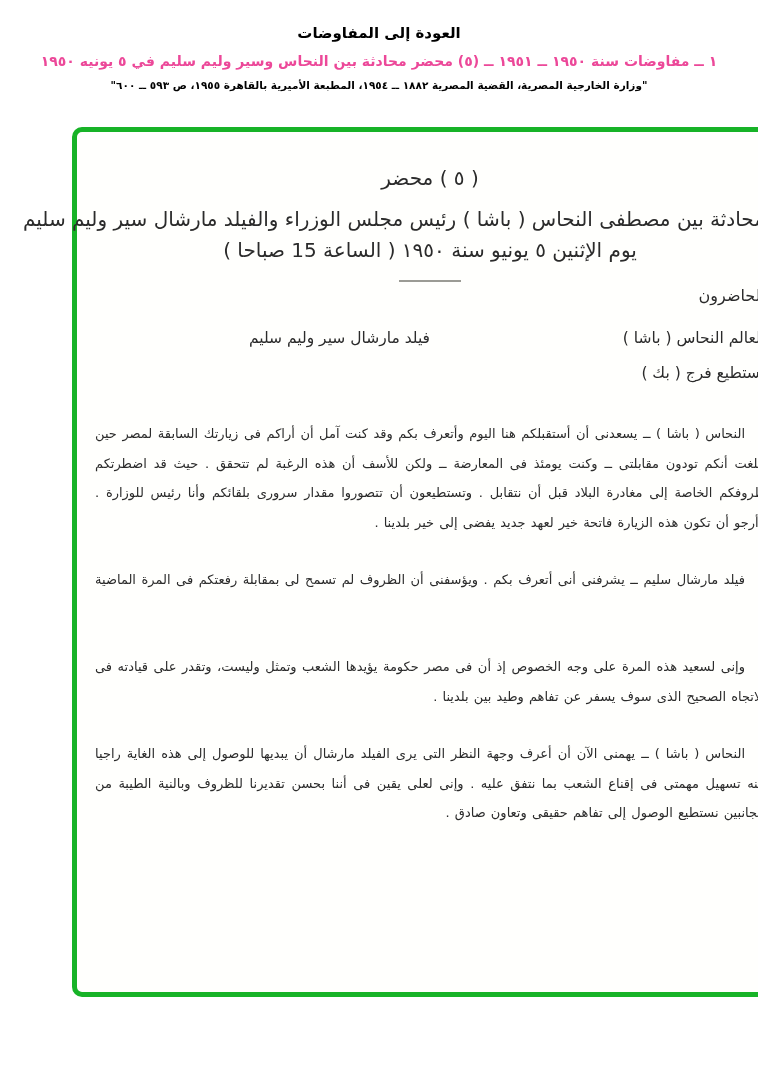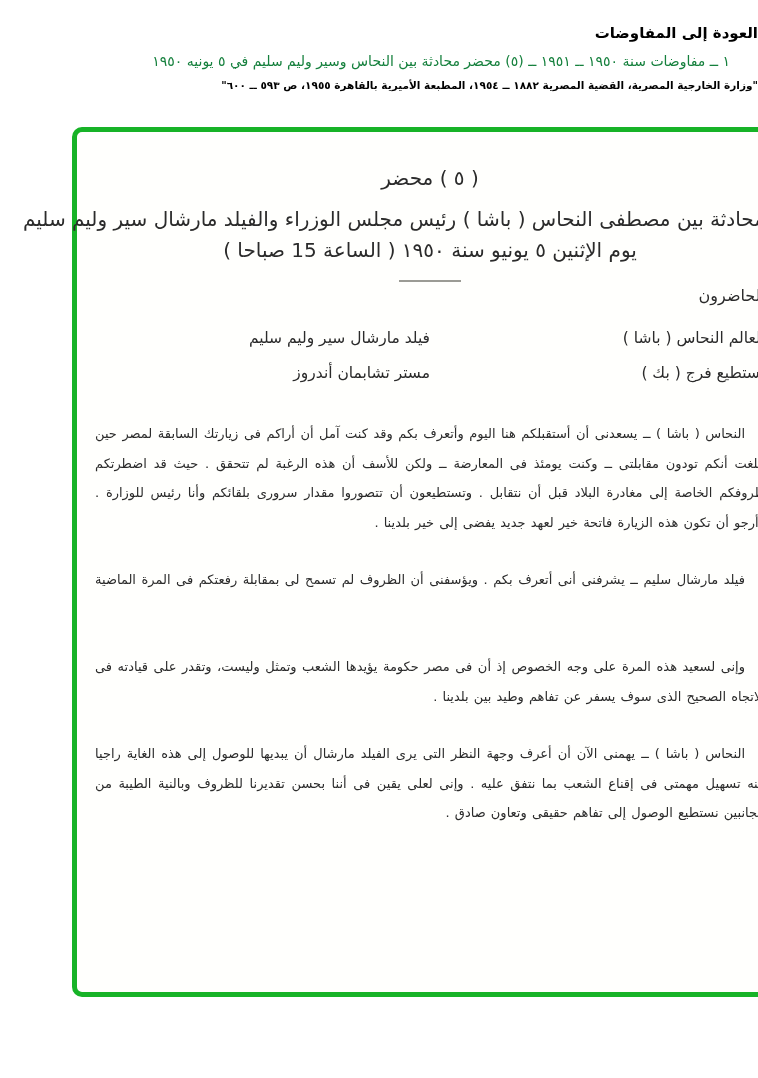--- a/index.html
+++ b/index.html
@@ -8,28 +8,29 @@
     width:758px; height:1078px;
     position:relative;
     font-family:"DejaVu Sans", sans-serif;
     color:#1a1a1a;
     overflow:hidden;
   }
 
   
   .page-header {
     position:absolute; top:24px; left:0; right:0;
+    text-align:center;
     direction:rtl;
   }
   .page-header .main-title {
     font-size:15px; font-weight:bold; color:#000;
   }
   .page-header .entry-line {
     margin-top:11px;
-    font-size:14px; font-weight:normal; color:#15803d;
+    font-size:14px; font-weight:bold; color:#ec4899;
     padding:0 28px;
     white-space:nowrap;
   }
   .page-header .source-line {
     margin-top:10px;
     font-size:10.5px; font-weight:bold; color:#000;
   }
 
   
   .scan-box {
@@ -108,21 +109,20 @@
 
   <div class="attendees-heading">الحاضرون</div>
 
   <div class="attendees-row">
     <div class="attendees-col">
       <div>العالم النحاس ( باشا )</div>
       <div>نستطيع فرج ( بك )</div>
     </div>
     <div class="attendees-col">
       <div>فيلد مارشال سير وليم سليم</div>
-      <div>مستر تشابمان أندروز</div>
     </div>
   </div>
 
   <div class="doc-paragraphs">
     <p>النحاس ( باشا ) ــ يسعدنى أن أستقبلكم هنا اليوم وأتعرف بكم وقد كنت آمل أن أراكم فى زيارتك السابقة لمصر حين أبلغت أنكم تودون مقابلتى ــ وكنت يومئذ فى المعارضة ــ ولكن للأسف أن هذه الرغبة لم تتحقق . حيث قد اضطرتكم ظروفكم الخاصة إلى مغادرة البلاد قبل أن نتقابل . وتستطيعون أن تتصوروا مقدار سرورى بلقائكم وأنا رئيس للوزارة . وأرجو أن تكون هذه الزيارة فاتحة خير لعهد جديد يفضى إلى خير بلدينا .</p>
     <p>فيلد مارشال سليم ــ يشرفنى أنى أتعرف بكم . ويؤسفنى أن الظروف لم تسمح لى بمقابلة رفعتكم فى المرة الماضية .</p>
     <p>وإنى لسعيد هذه المرة على وجه الخصوص إذ أن فى مصر حكومة يؤيدها الشعب وتمثل وليست، وتقدر على قيادته فى الاتجاه الصحيح الذى سوف يسفر عن تفاهم وطيد بين بلدينا .</p>
     <p>النحاس ( باشا ) ــ يهمنى الآن أن أعرف وجهة النظر التى يرى الفيلد مارشال أن يبديها للوصول إلى هذه الغاية راجيا منه تسهيل مهمتى فى إقناع الشعب بما نتفق عليه . وإنى لعلى يقين فى أننا بحسن تقديرنا للظروف وبالنية الطيبة من الجانبين نستطيع الوصول إلى تفاهم حقيقى وتعاون صادق .</p>
   </div>
 

